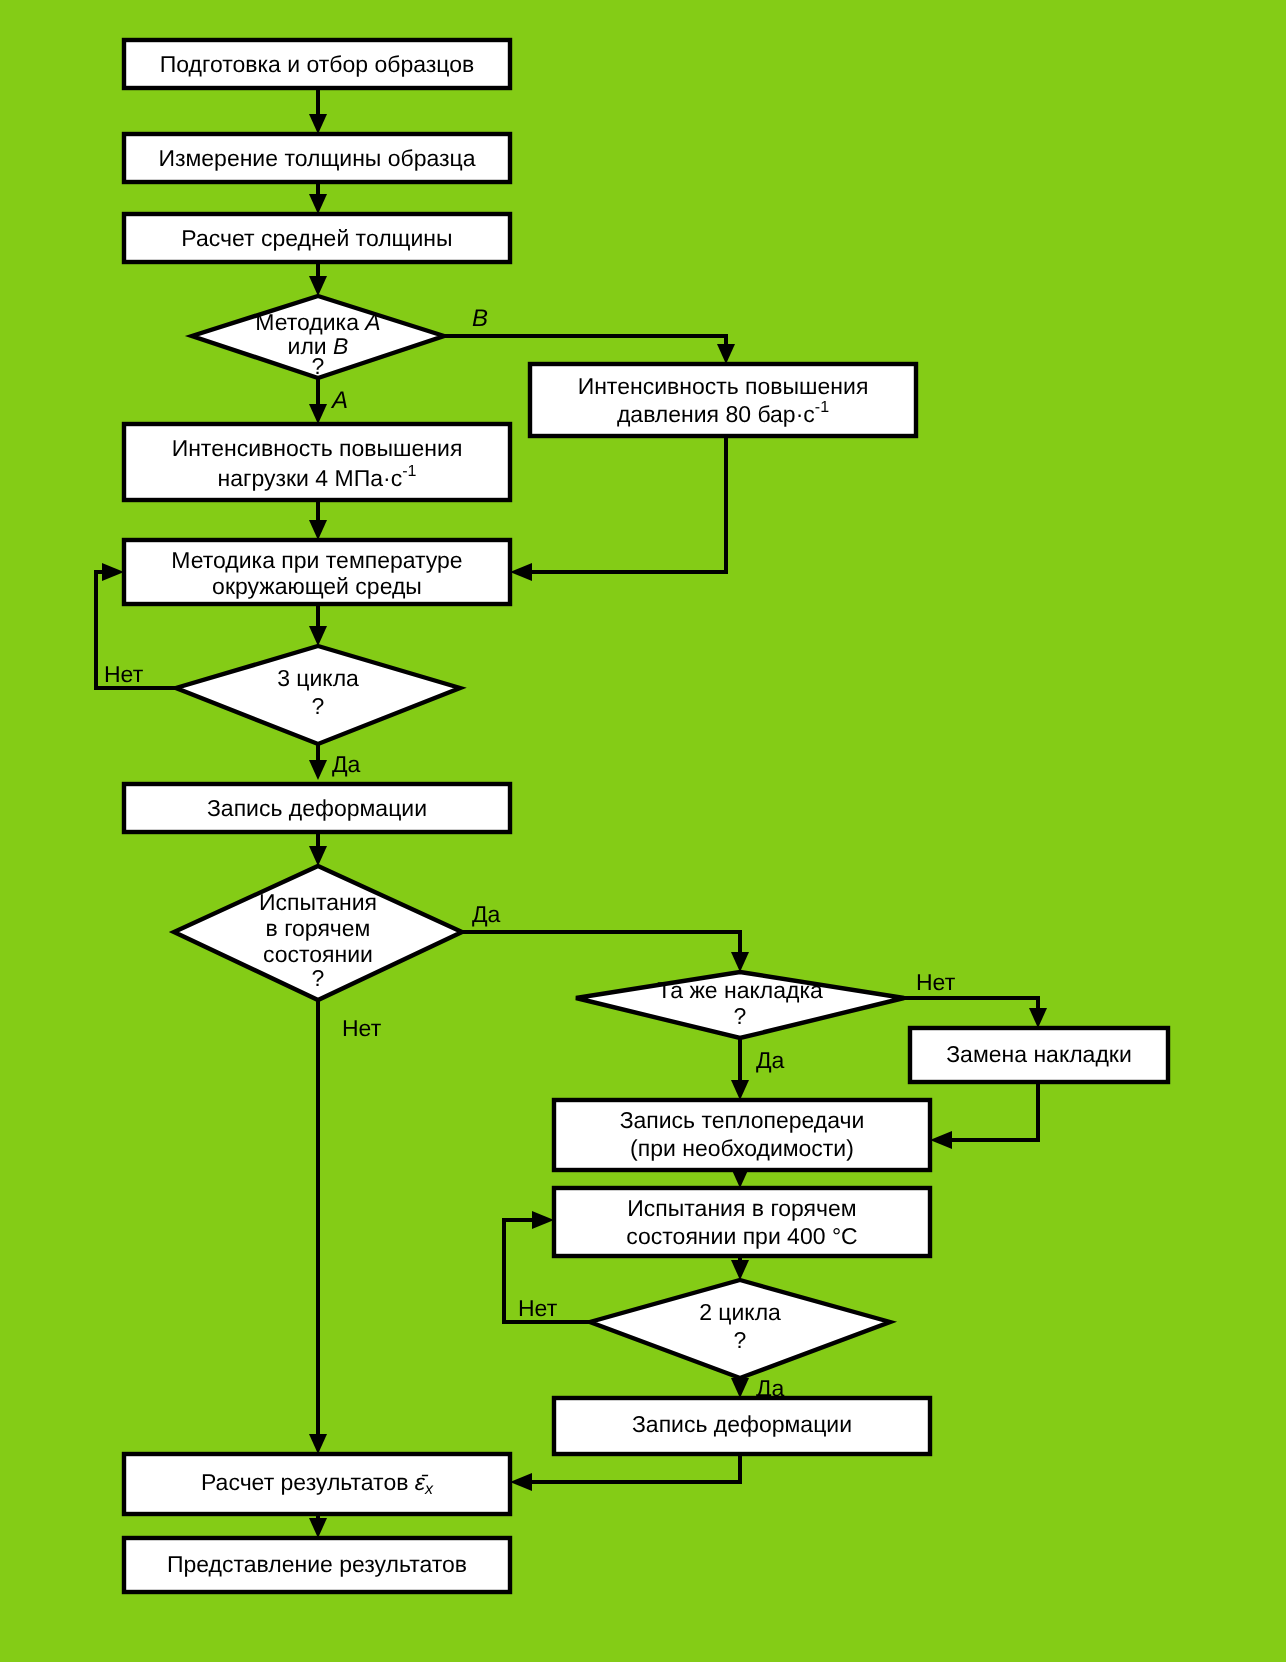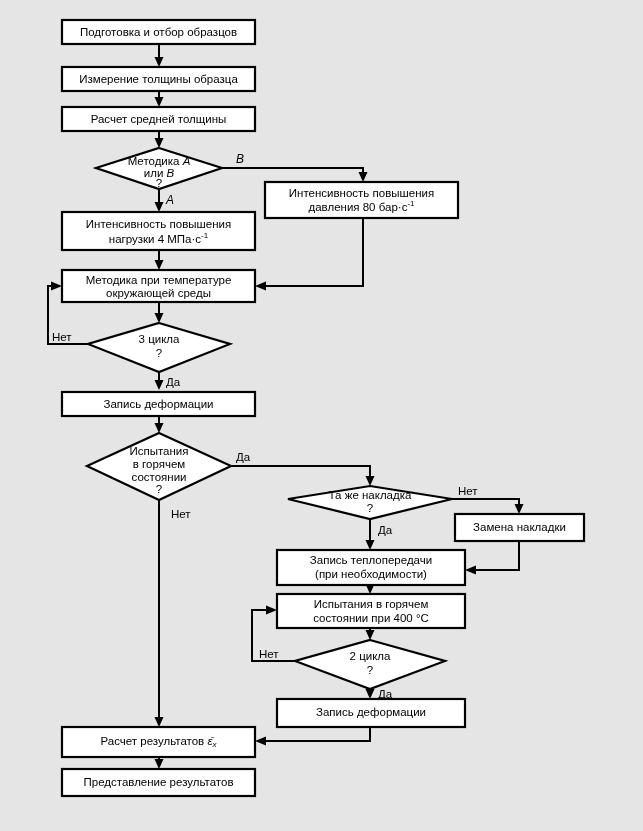--- a/index.html
+++ b/index.html
@@ -10,21 +10,21 @@
   body {
     width: 643px;
     height: 831px;
     font-family: "Liberation Sans", sans-serif;
     overflow: hidden;
   }
   #flowchart-root {
     position: relative;
     width: 643px;
     height: 831px;
-    background: #e5e5e5;
+    background: #84cc16;
   }
   svg.diagram {
     display: block;
     width: 643px;
     height: 831px;
   }
   .node-rect {
     fill: #ffffff;
     stroke: #000000;
     stroke-width: 2.2;

